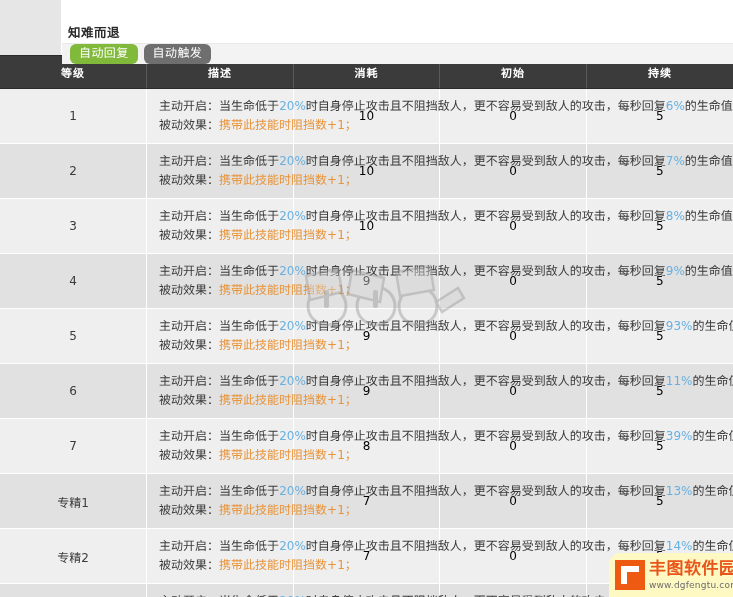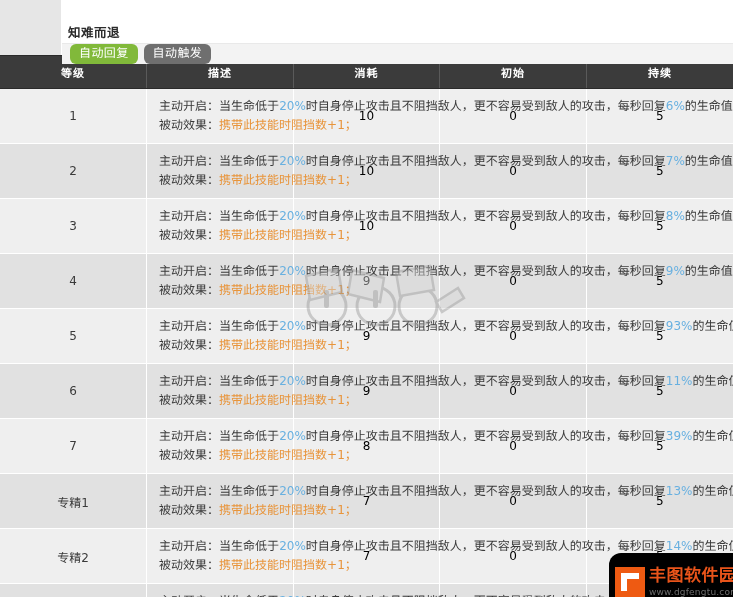--- a/index.html
+++ b/index.html
@@ -137,24 +137,24 @@
     height: 72px;
     pointer-events: none;
     opacity: .45;
   }
   .wm-logo {
     position: absolute;
     right: 0;
     bottom: 0;
     width: 124px;
     height: 44px;
-    background: #000000;
+    background: #fef9c3;
     border-top-left-radius: 12px;
     display: flex;
-    align-items: flex-end;
+    align-items: center;
     padding-left: 6px;
     box-sizing: border-box;
     gap: 4px;
   }
   .wm-logo-mark {
     width: 30px;
     height: 30px;
     background: #ee5a12;
     position: relative;
     flex: 0 0 30px;

